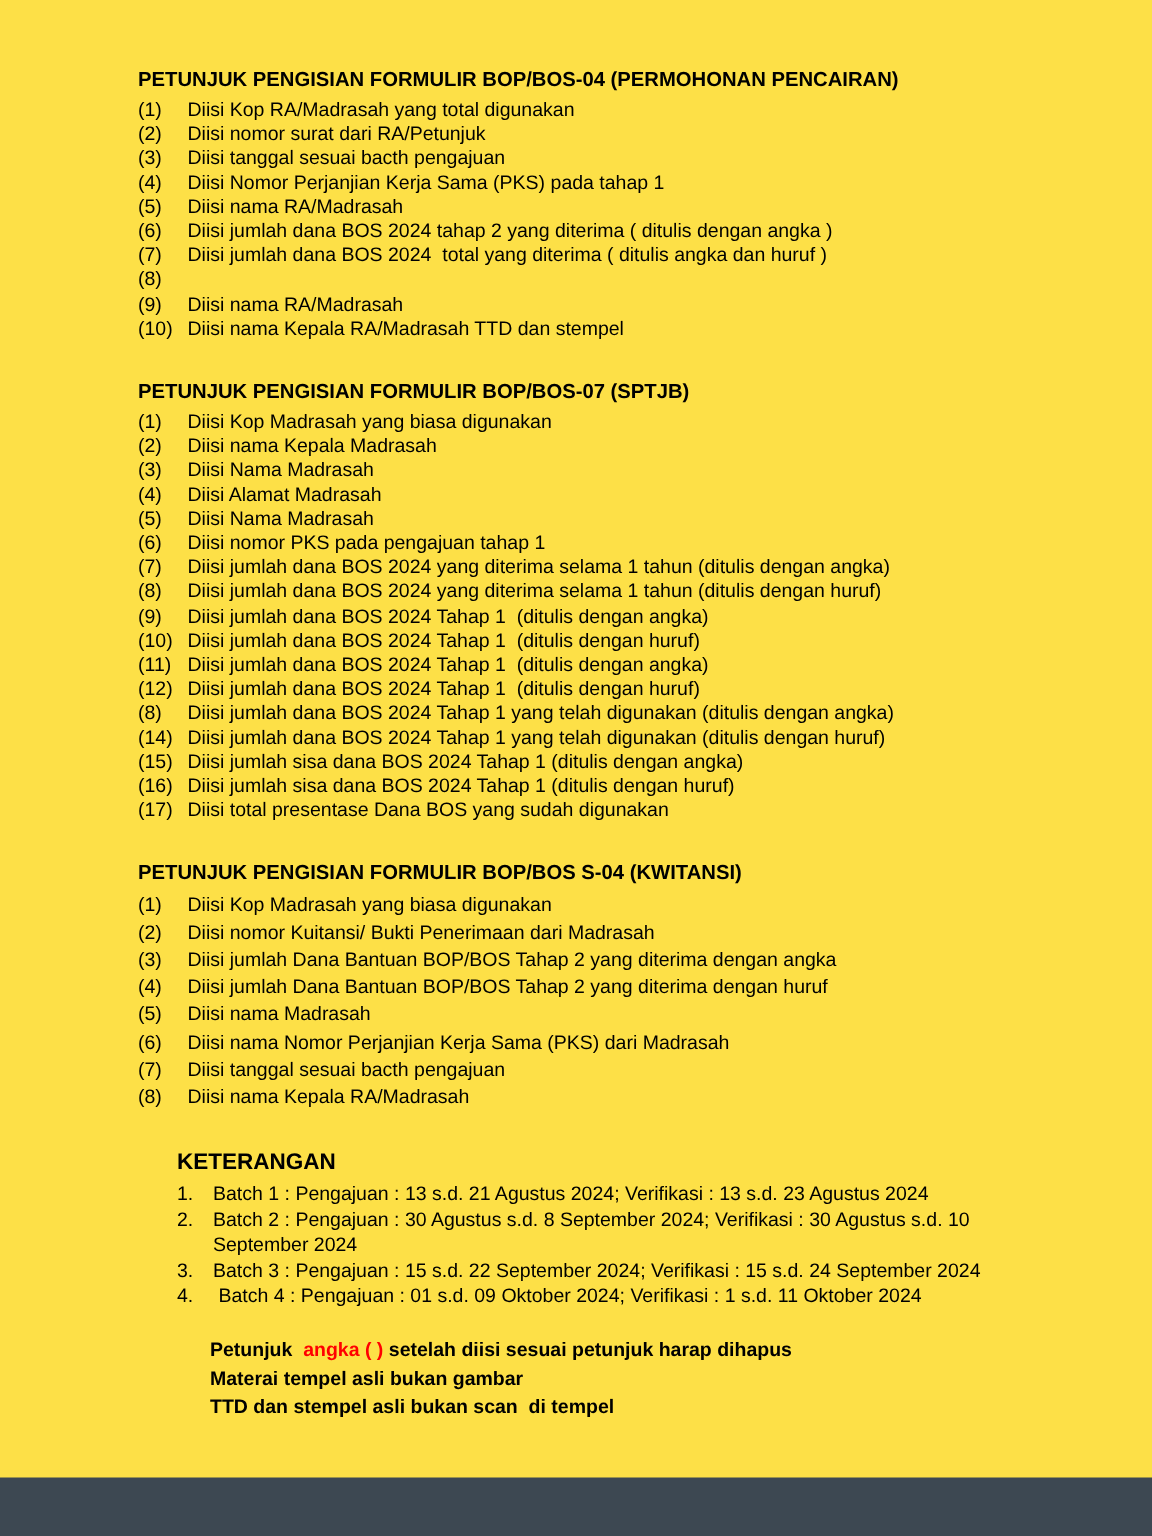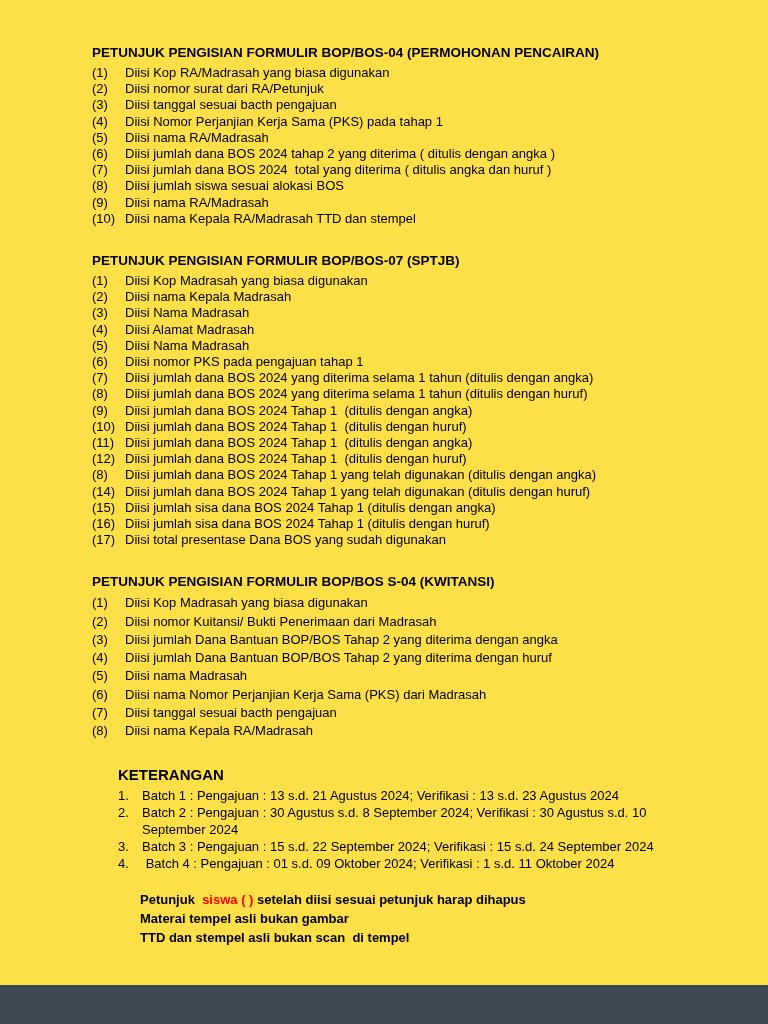--- a/index.html
+++ b/index.html
@@ -38,21 +38,21 @@
 
 <div class="page">
   <div class="content">
 
     <div id="sections-host">
   <section class="instr-section">
     <h2 class="sec-title">PETUNJUK PENGISIAN FORMULIR BOP/BOS-04 (PERMOHONAN PENCAIRAN)</h2>
     <div class="item-list">
             <div class="item">
               <span class="num">(1)</span>
-              <span class="txt">Diisi Kop RA/Madrasah yang biasa digunakan</span>
+              <span class="txt">Diisi Kop RA/Madrasah yang total digunakan</span>
             </div>
             <div class="item">
               <span class="num">(2)</span>
               <span class="txt">Diisi nomor surat dari RA/Petunjuk</span>
             </div>
             <div class="item">
               <span class="num">(3)</span>
               <span class="txt">Diisi tanggal sesuai bacth pengajuan</span>
             </div>
             <div class="item">
@@ -66,21 +66,20 @@
             <div class="item">
               <span class="num">(6)</span>
               <span class="txt">Diisi jumlah dana BOS 2024 tahap 2 yang diterima ( ditulis dengan angka )</span>
             </div>
             <div class="item">
               <span class="num">(7)</span>
               <span class="txt">Diisi jumlah dana BOS 2024  total yang diterima ( ditulis angka dan huruf )</span>
             </div>
             <div class="item">
               <span class="num">(8)</span>
-              <span class="txt">Diisi jumlah siswa sesuai alokasi BOS</span>
             </div>
             <div class="item">
               <span class="num">(9)</span>
               <span class="txt">Diisi nama RA/Madrasah</span>
             </div>
             <div class="item">
               <span class="num">(10)</span>
               <span class="txt">Diisi nama Kepala RA/Madrasah TTD dan stempel</span>
             </div>
           </div>
@@ -215,21 +214,21 @@
             <span class="txt">Batch 3 : Pengajuan : 15 s.d. 22 September 2024; Verifikasi : 15 s.d. 24 September 2024</span>
           </div>
           <div class="item ket-item">
             <span class="num">4.</span>
             <span class="txt"> Batch 4 : Pengajuan : 01 s.d. 09 Oktober 2024; Verifikasi : 1 s.d. 11 Oktober 2024</span>
           </div>
         </div>
     </div>
 
     <div class="notes">
-      <div class="note-line"><span>Petunjuk  </span><span class="red" style="color: rgb(255, 0, 0);">siswa ( )</span><span> setelah diisi sesuai petunjuk harap dihapus</span></div>
+      <div class="note-line"><span>Petunjuk  </span><span class="red" style="color: rgb(255, 0, 0);">angka ( )</span><span> setelah diisi sesuai petunjuk harap dihapus</span></div>
       <div class="note-line">Materai tempel asli bukan gambar</div>
       <div class="note-line">TTD dan stempel asli bukan scan  di tempel</div>
     </div>
 
   </div>
 
   <div class="footer-bar" style="background: rgb(61, 72, 82);"></div>
 </div>
 
 </body></html>

